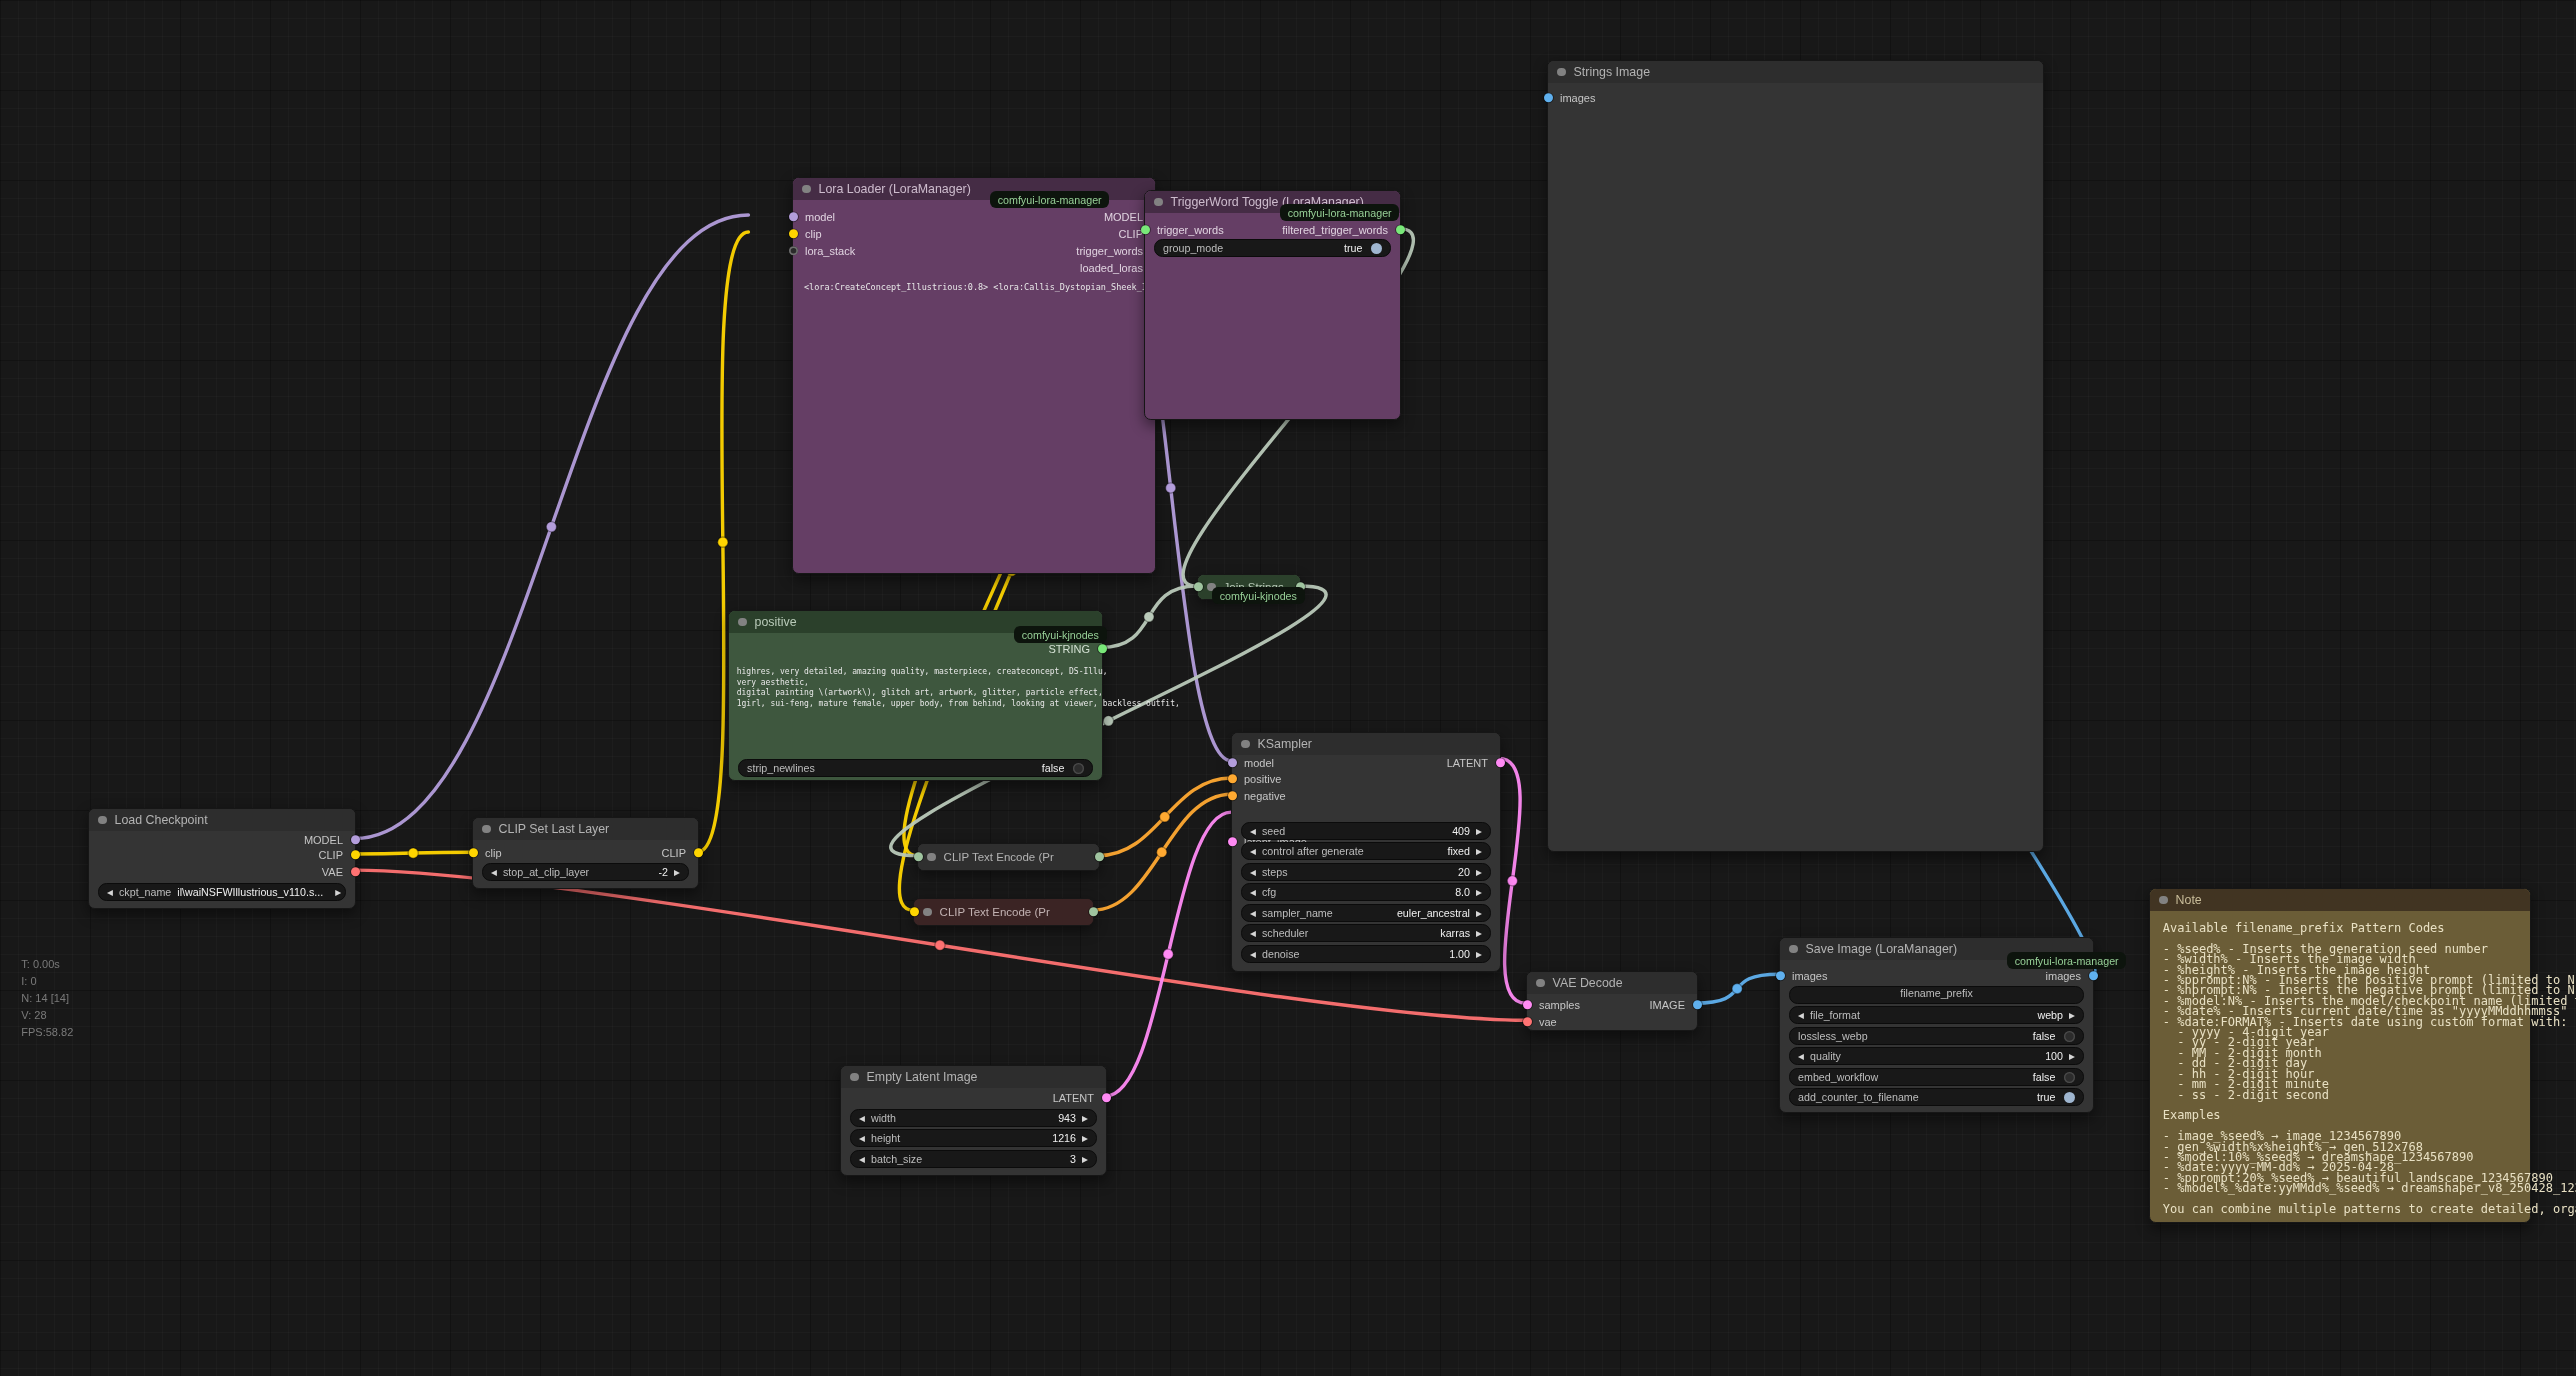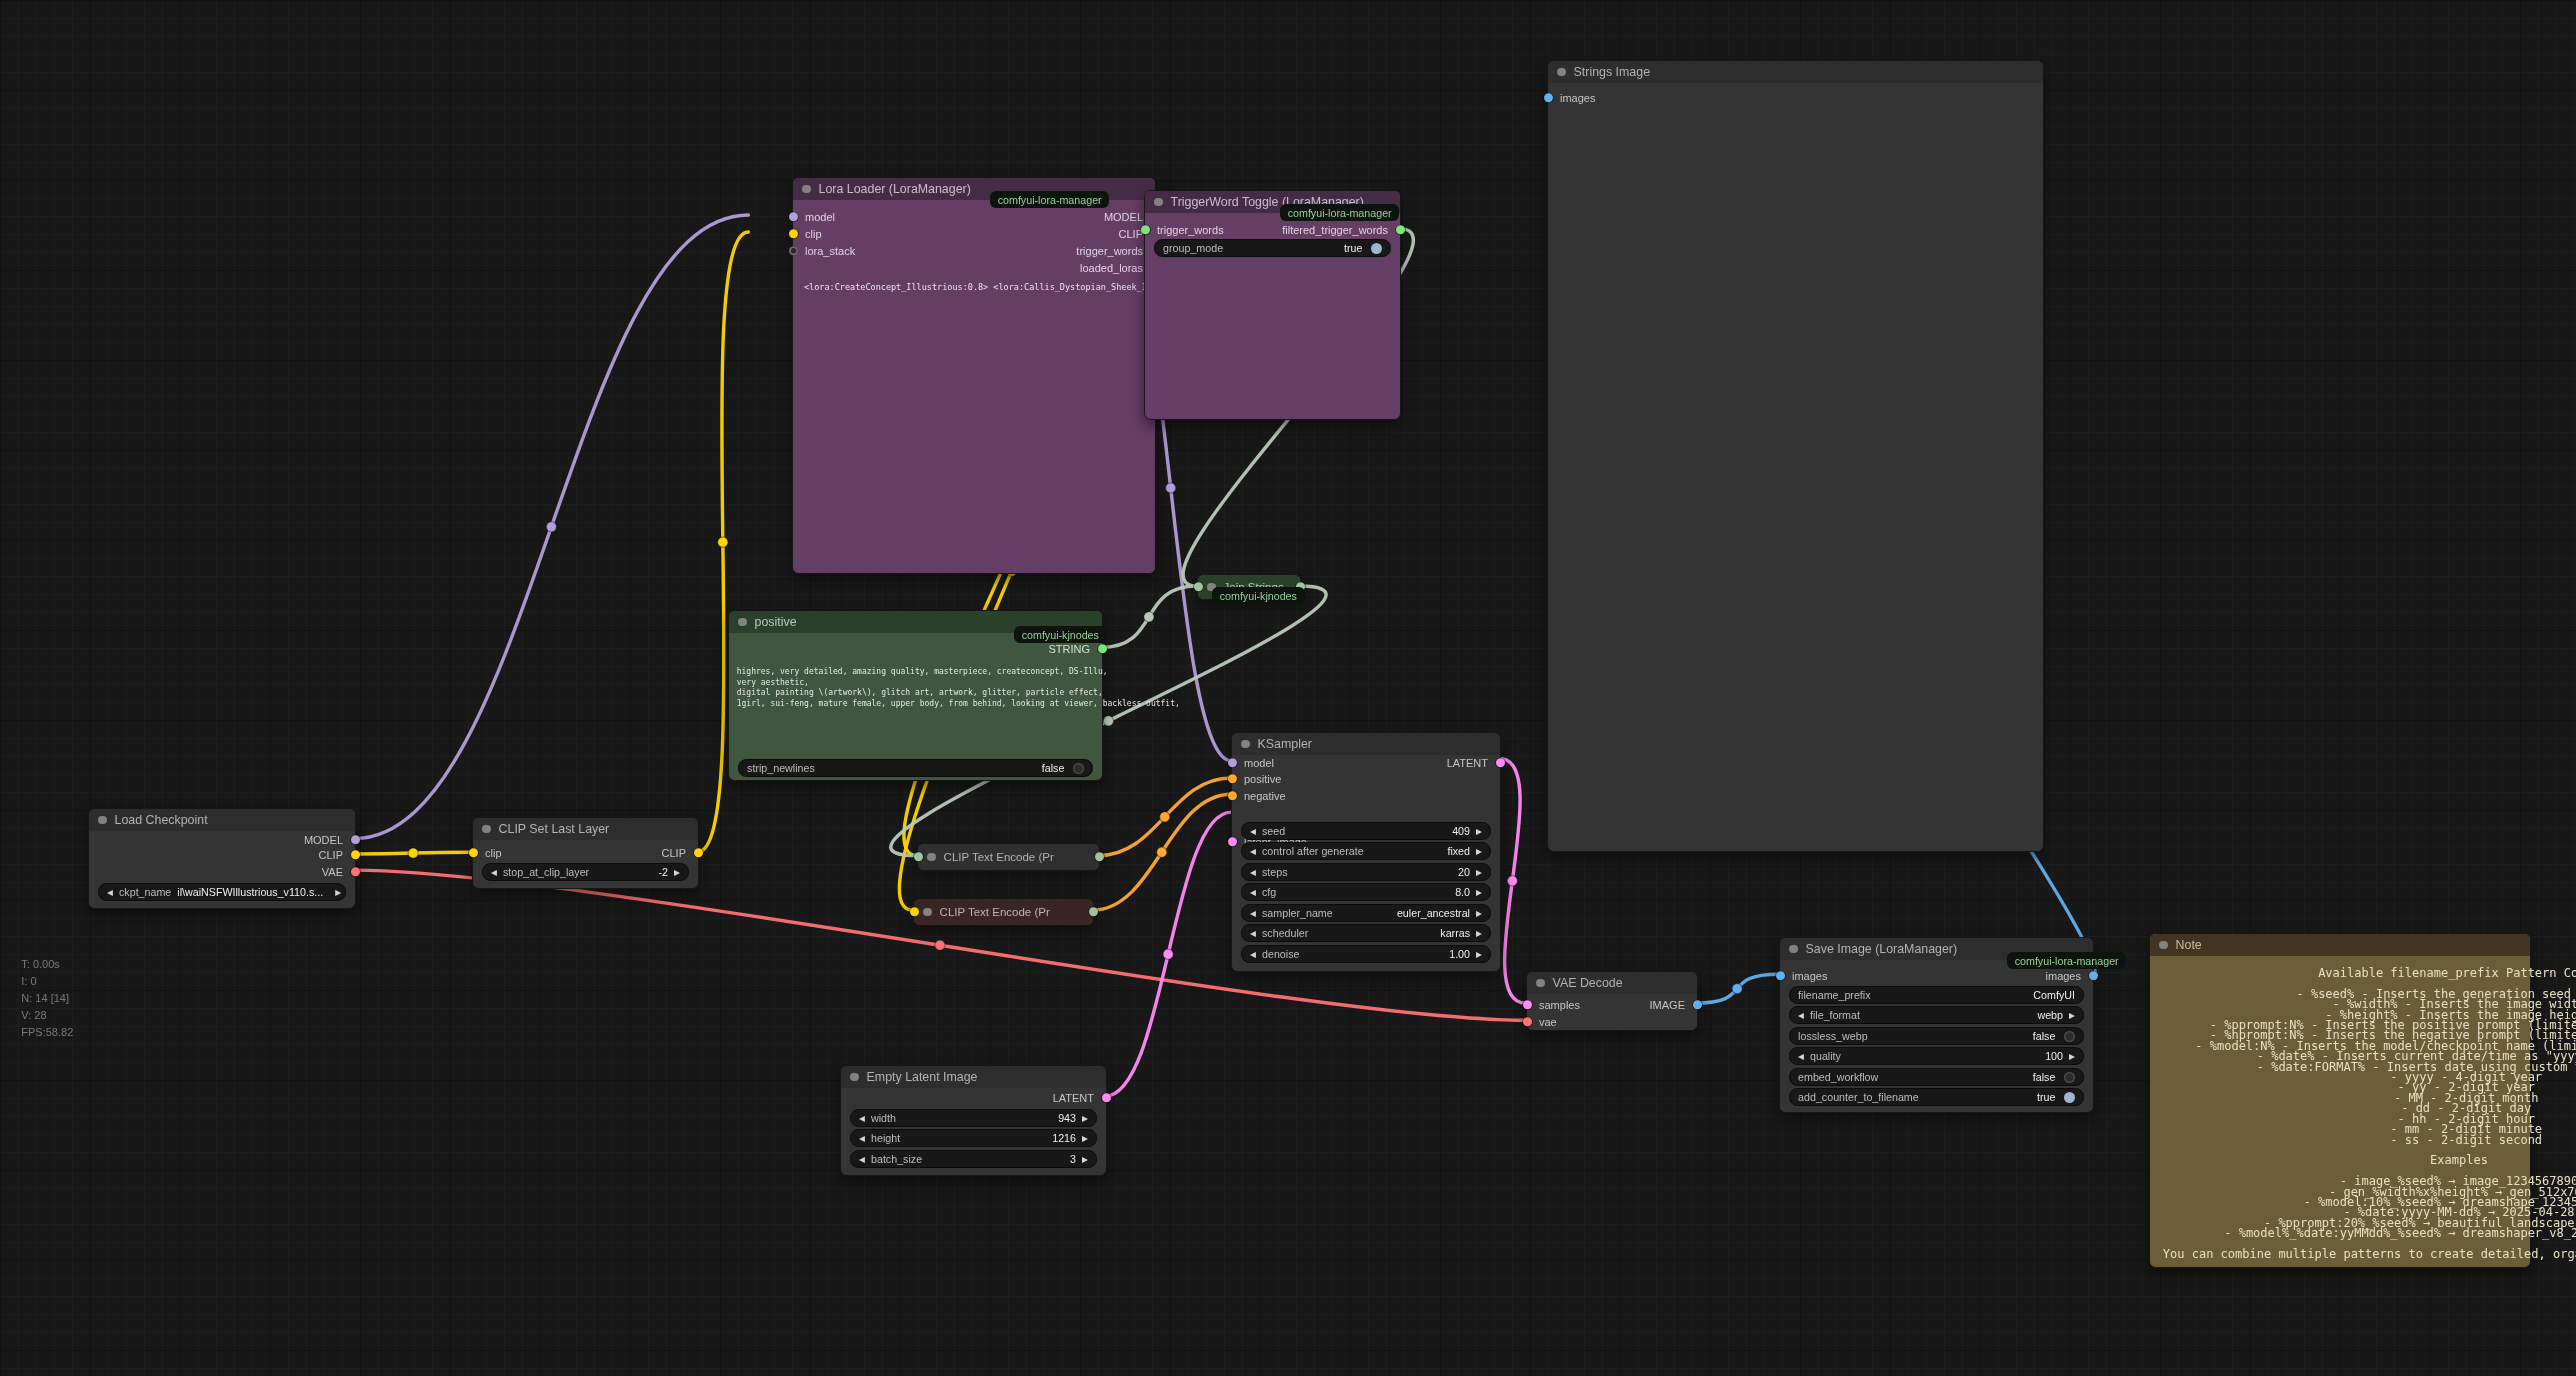--- a/index.html
+++ b/index.html
@@ -380,21 +380,21 @@
     <div class="ntitle">
         <span class="cdot"></span>
         <span>Save Image (LoraManager)</span>
       </div>
     <div class="prow" style="top:30px;">
       <span class="dot in d-image"></span>
       <span class="pl">images</span>
       <span class="pr">images</span>
       <span class="dot out d-image"></span>
     </div>
-    <div class="widget" style="top:48px;">
+    <div class="widget" style="top:48px;flex-direction:column;">
         <span class="wlabel">filename_prefix</span>
         <span class="grow"></span>
         <span class="wvalue">ComfyUI</span>
       </div>
     <div class="widget" style="top:68px;">
         <span class="arrow">◀</span>
         <span class="wlabel">file_format</span>
         <span class="grow"></span>
         <span class="wvalue">webp</span>
         <span class="arrow">▶</span>
@@ -419,21 +419,21 @@
         <span class="tdot t-off"></span>
       </div>
     <div class="widget" style="top:150px;">
         <span class="wlabel">add_counter_to_filename</span>
         <span class="grow"></span>
         <span class="wvalue">true</span>
         <span class="tdot t-on"></span>
       </div>
   </div>
 
-  <div class="node notebody" style="left:2149px;top:933px;width:380px;height:333px;text-align:center;">
+  <div class="node notebody" style="left:2149px;top:888px;width:380px;height:333px;">
     <div class="ntitle">
         <span class="cdot"></span>
         <span>Note</span>
       </div>
     <div class="notetext mono">Available filename_prefix Pattern Codes
 
 - %seed% - Inserts the generation seed number
 - %width% - Inserts the image width
 - %height% - Inserts the image height
 - %pprompt:N% - Inserts the positive prompt (limited to N characters)

